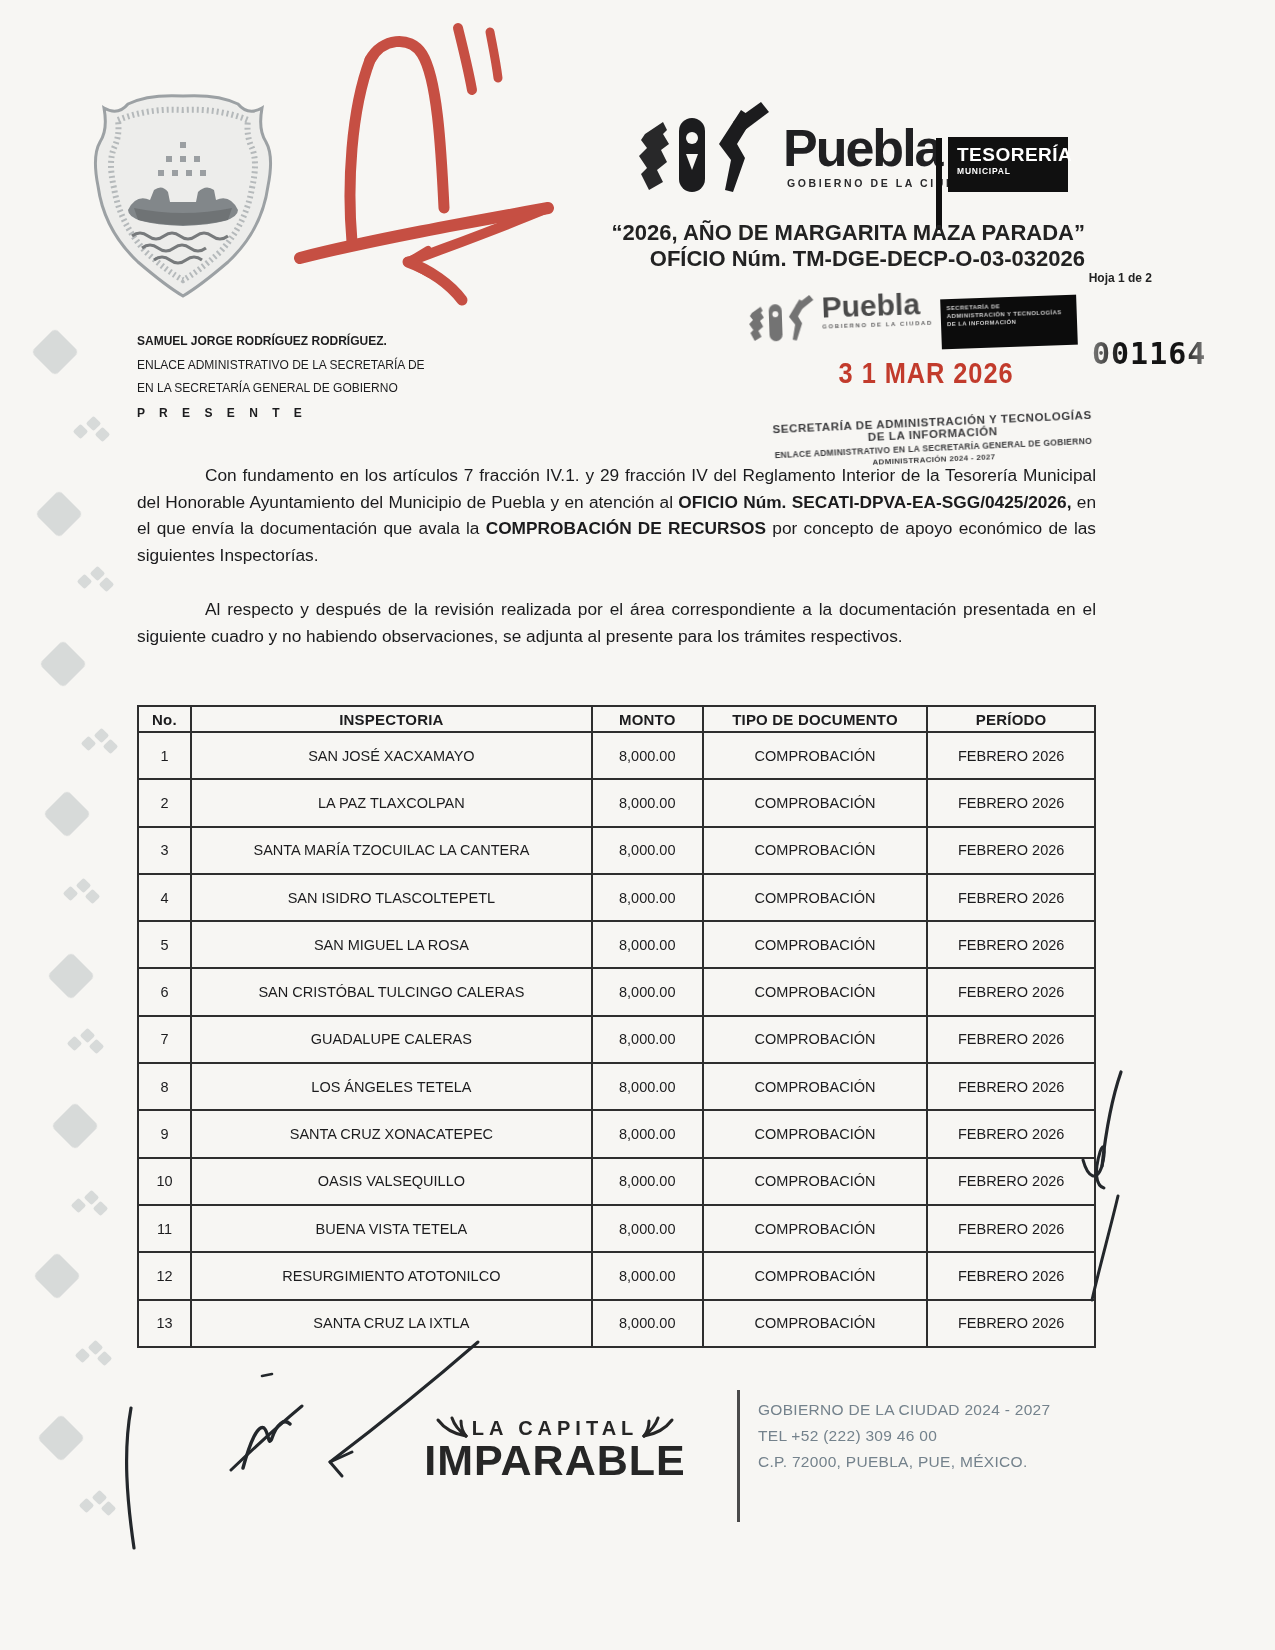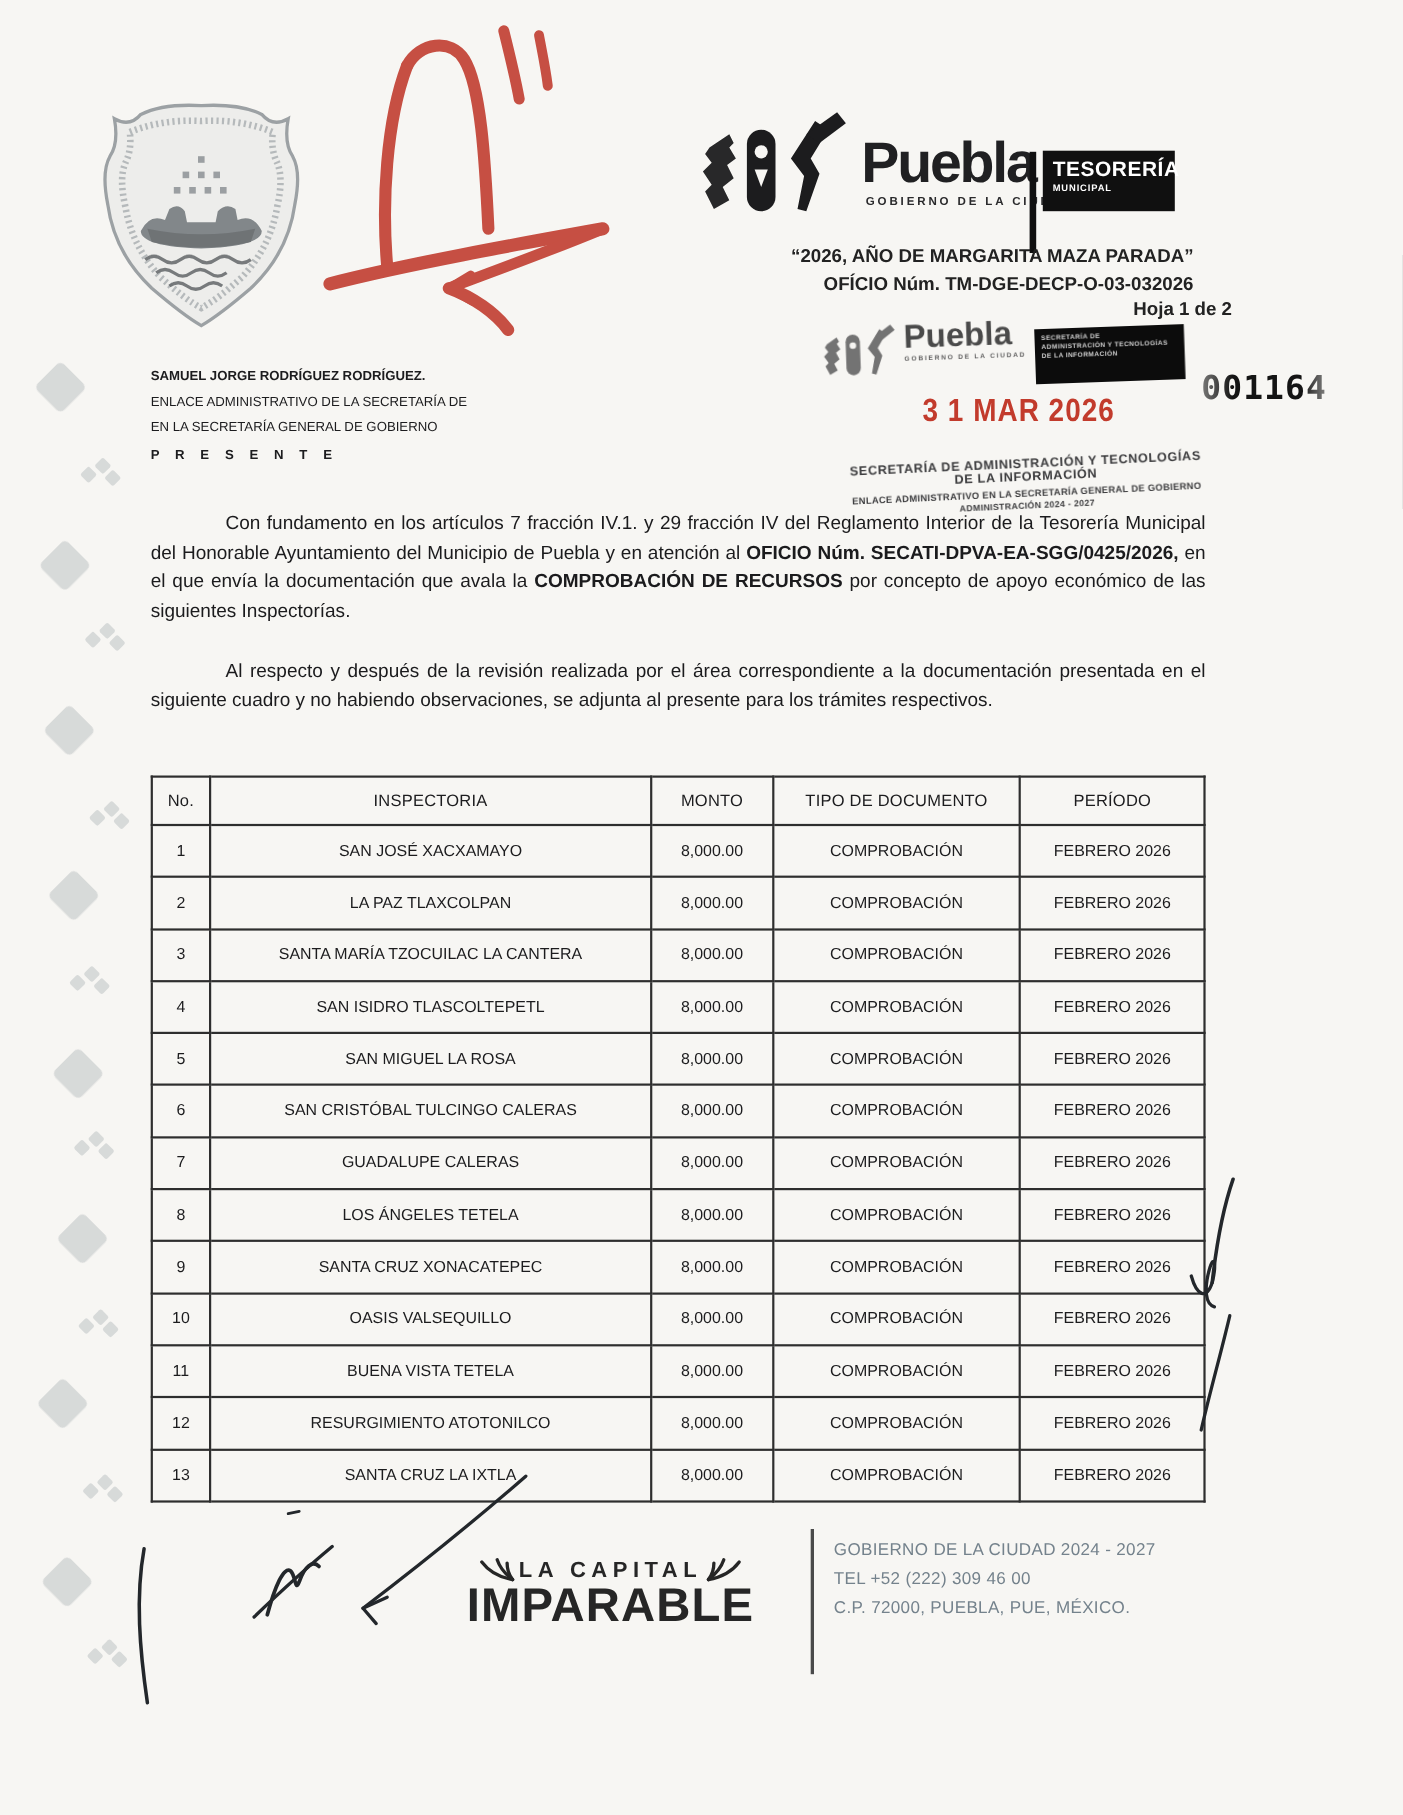--- a/index.html
+++ b/index.html
@@ -31,23 +31,23 @@
   .brand-word { margin-left:10px; margin-top:26px; }
   .brand-name { font-size:52px; font-weight:bold; letter-spacing:-2px; color:#202022; line-height:1; }
   .brand-tag { font-size:10.5px; font-weight:bold; letter-spacing:2.6px; color:#2a2a2c; margin-top:3px; margin-left:4px; }
   .dept-bar { position:absolute; left:936px; top:138px; width:6px; height:92px; background:#101010; }
   .dept-box { position:absolute; left:948px; top:137px; width:120px; height:55px; background:#101010;
     color:#fff; padding:7px 9px 0 9px; }
   .dept-line1 { font-size:19px; font-weight:bold; letter-spacing:.5px; }
   .dept-line2 { font-size:8.5px; font-weight:bold; letter-spacing:.8px; margin-top:0px; }
 
   .motto-block { position:absolute; left:560px; top:220px; width:525px; text-align:right;
-    font-weight:bold; font-size:17px; line-height:26px; color:#222; }
-  .hoja { position:absolute; left:700px; top:271px; width:420px; text-align:right;
-    font-weight:bold; font-size:17px; color:#222; }
+    font-weight:bold; font-size:22px; line-height:26px; color:#222; }
+  .hoja { position:absolute; left:732px; top:271px; width:420px; text-align:right;
+    font-weight:bold; font-size:12px; color:#222; }
 
   
   .stamp-logo { position:absolute; left:746px; top:292px; display:flex; transform:rotate(-2deg);
     filter:blur(.4px); opacity:.88; }
   .stamp-logo .sl-text { margin-left:6px; }
   .stamp-logo .sl-name { font-size:30px; font-weight:bold; color:#333; line-height:1; }
   .stamp-logo .sl-tag { font-size:6px; font-weight:bold; letter-spacing:1.6px; color:#4a4a4a; margin-top:1px; }
   .stamp-box { position:absolute; left:941px; top:297px; width:136px; height:50px; background:#0c0c0c;
     transform:rotate(-2deg); color:#cfcfcf; padding:5px 6px; overflow:hidden; filter:blur(.3px); }
   .stamp-box div { font-size:6px; font-weight:bold; letter-spacing:.4px; line-height:8px; white-space:nowrap; }
@@ -74,21 +74,21 @@
   .para { position:absolute; left:137px; width:959px; font-size:17.3px; line-height:26.5px;
     text-align:justify; text-indent:68px; color:#1b1b1d; }
   .p1 { top:462px; }
   .p2 { top:596px; }
   .para b { font-weight:bold; }
 
   
   table.doc { position:absolute; left:137px; top:705px; width:959px; border-collapse:collapse; }
   table.doc th, table.doc td { border:2px solid #2e2e2e; text-align:center; vertical-align:middle;
     color:#1c1c1e; padding:0 4px; }
-  table.doc th { height:44px; font-size:15px; font-weight:normal; letter-spacing:.2px; }
+  table.doc th { height:26px; font-size:15px; font-weight:bold; letter-spacing:.2px; }
   table.doc td { height:47.3px; font-size:14.5px; }
   .col-no { width:53px; } .col-insp { width:402px; } .col-monto { width:111px; }
   .col-tipo { width:225px; } .col-per { width:168px; }
 
   
   .ink-overlay { position:absolute; left:0; top:0; width:1275px; height:1650px; pointer-events:none; }
 
   
   .footer-logo { position:absolute; left:405px; top:1416px; width:300px; text-align:center; color:#262626; }
   .fl-row1 { display:flex; align-items:flex-end; justify-content:center; gap:4px; }

